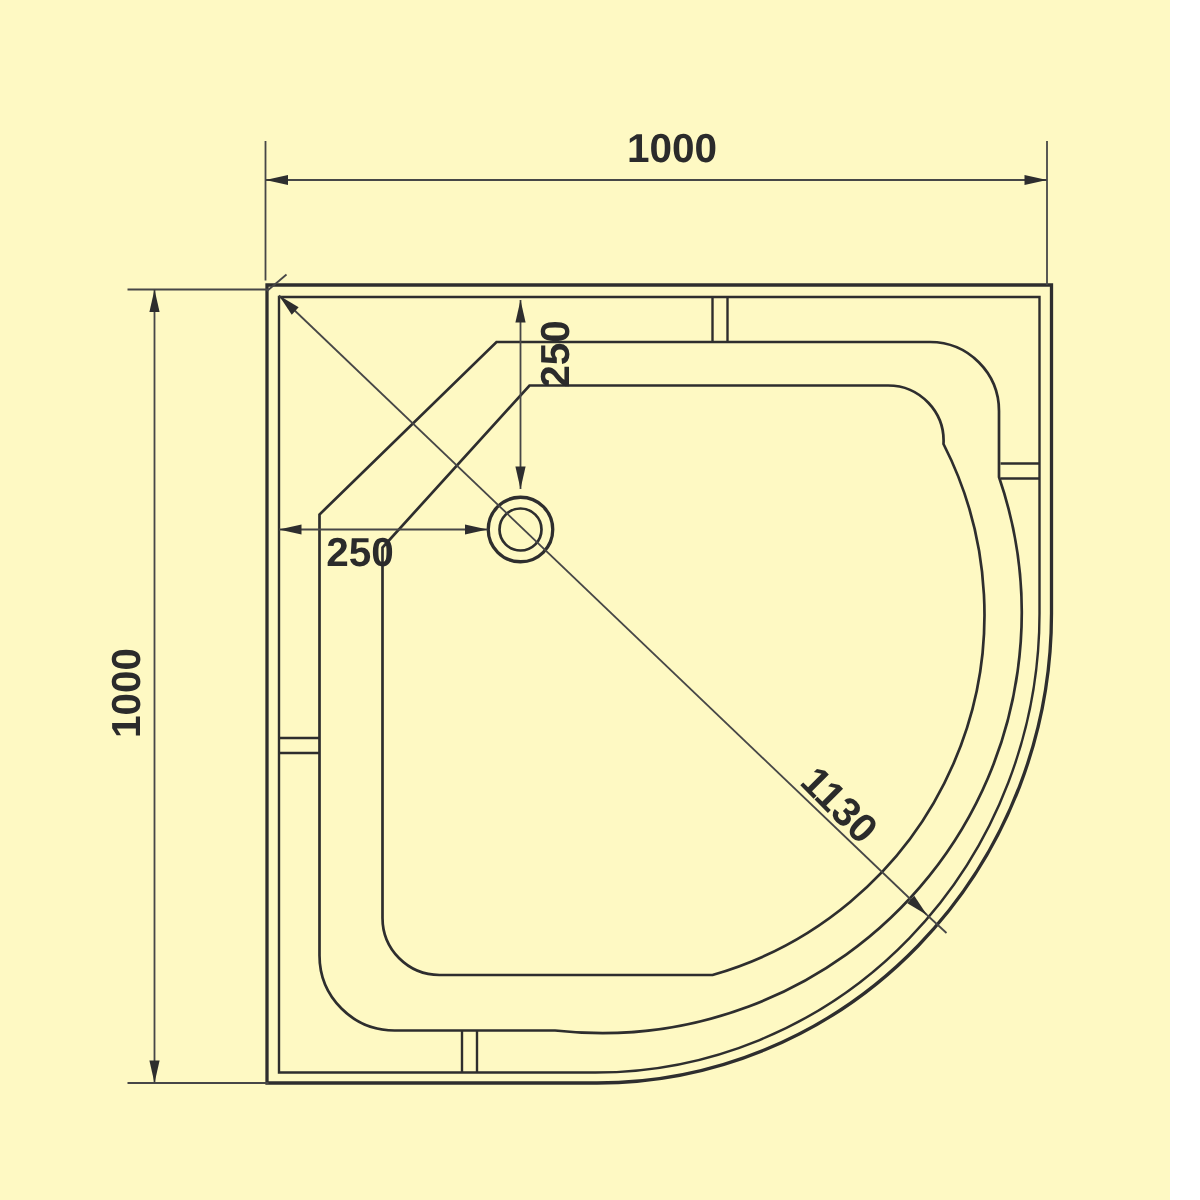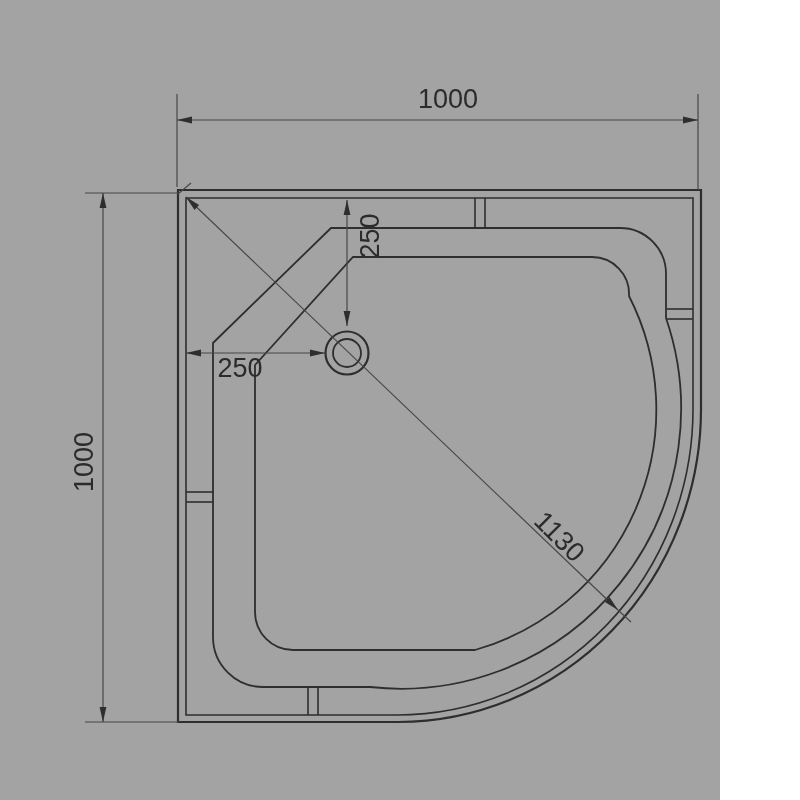--- a/index.html
+++ b/index.html
@@ -2,25 +2,26 @@
 <html><head>
 <meta charset="utf-8">
 <style>
   html, body {
     margin: 0;
     padding: 0;
     background: #ffffff;
   }
   .sheet {
     position: relative;
-    width: 720px;
+    width: 780px;
     height: 800px;
-    background: #a3a3a3;
+    background: #fef9c3;
     overflow: hidden;
     font-family: "Liberation Sans", sans-serif;
+    font-weight: bold;
   }
   svg { display: block; }
   .struct { stroke: #2e2e2e; fill: none; }
   .struct-thick { stroke-width: 2.2; }
   .struct-mid { stroke-width: 1.8; }
   .struct-thin { stroke-width: 1.6; }
   .dim { stroke: #474747; stroke-width: 1.2; fill: none; }
   .dim-arrow { fill: #2e2e2e; stroke: none; }
   .dim-text {
     fill: #2b2b2b;

